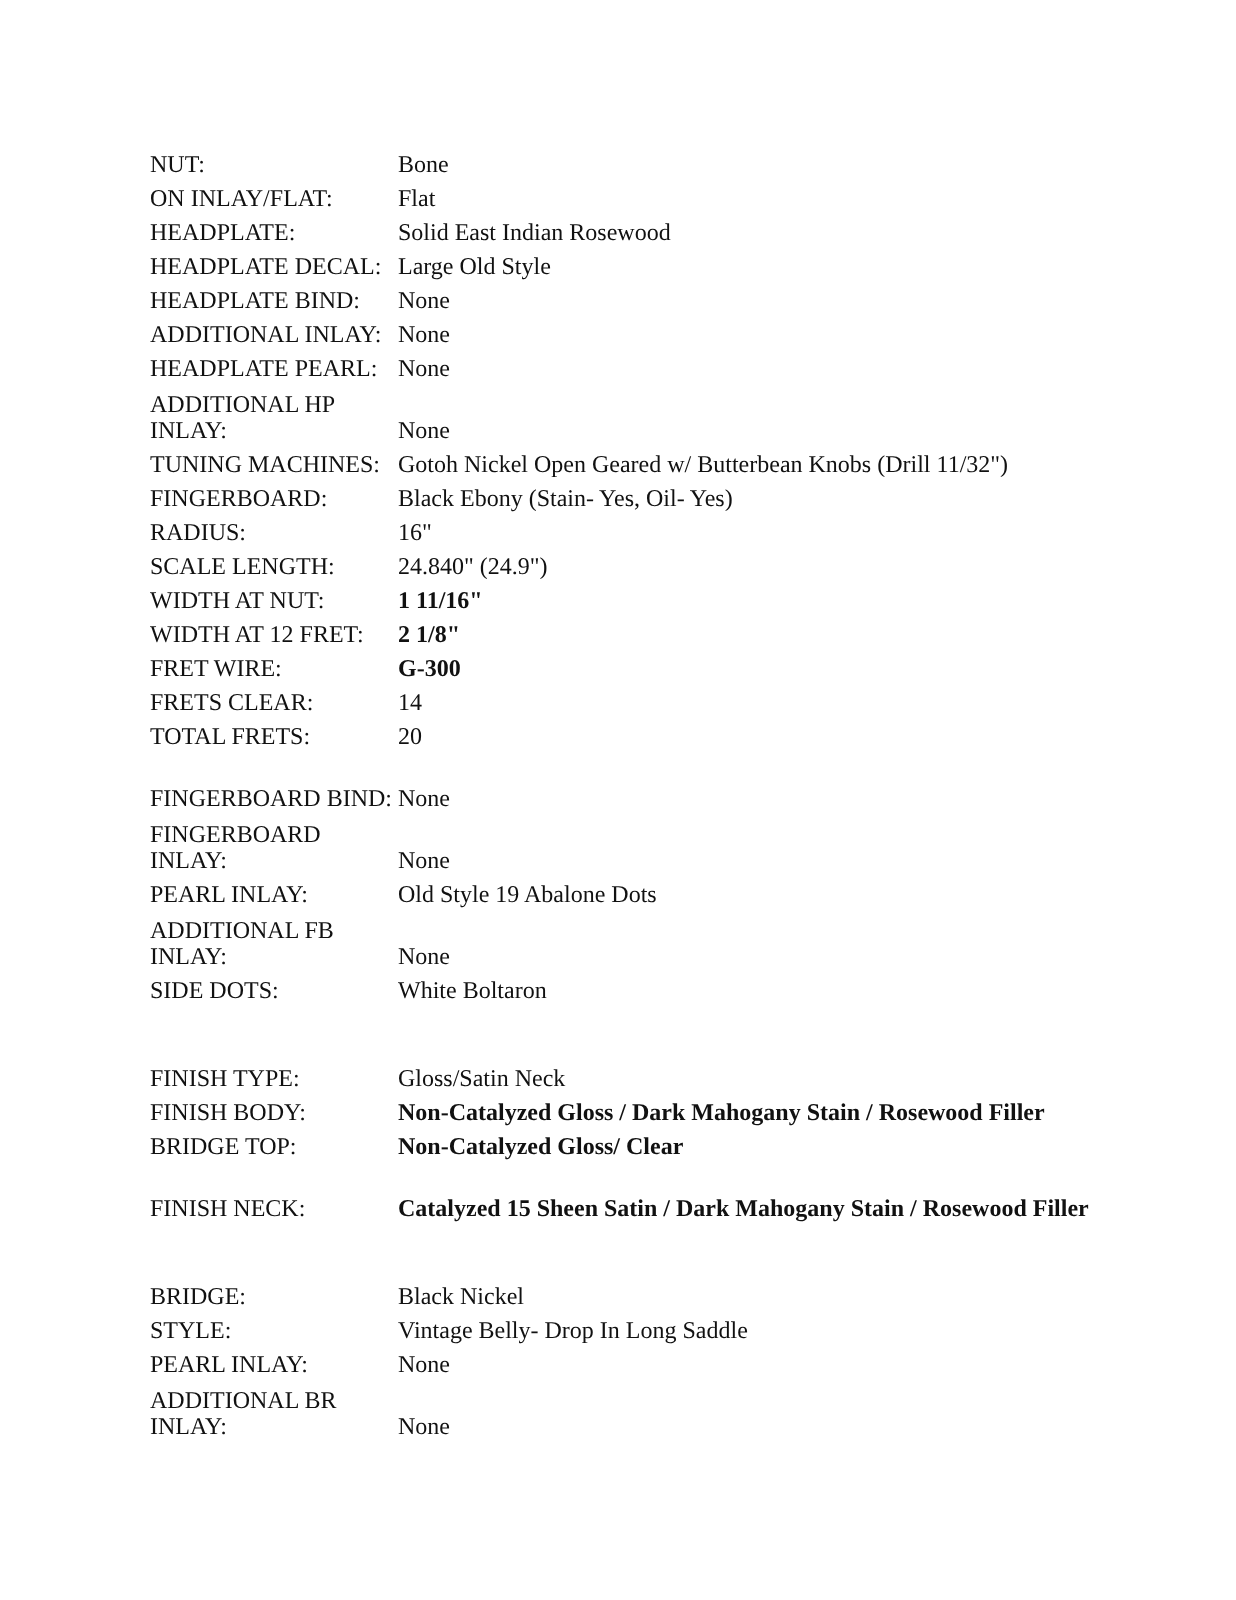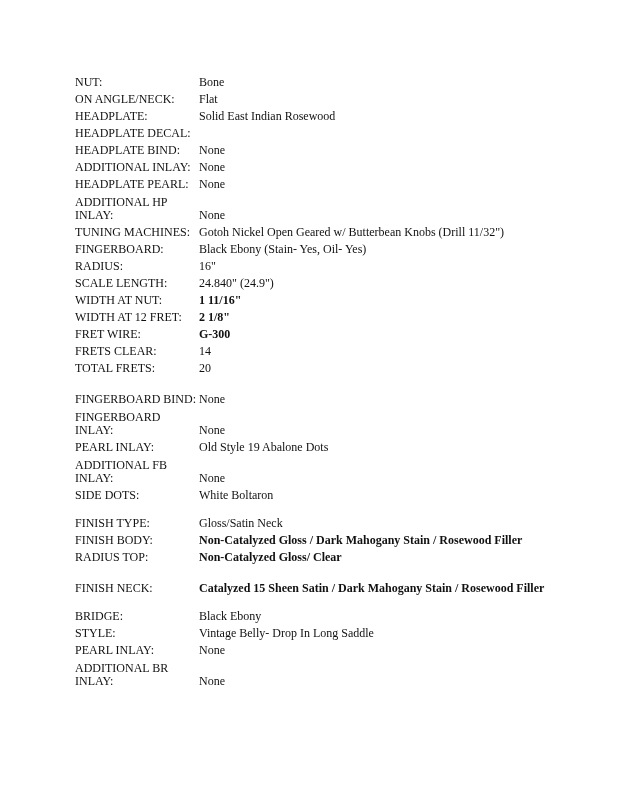--- a/index.html
+++ b/index.html
@@ -2,47 +2,48 @@
 <html><head>
   <meta charset="utf-8">
   <style>
     html, body { margin: 0; padding: 0; background: #ffffff; }
     body {
       width: 618px; height: 800px; position: relative; overflow: hidden;
       font-family: "Liberation Serif", serif; color: #111; font-size: 12px;
     }
     .page { position: absolute; left: 75px; top: 72px; width: 470px; }
     .section { margin: 0; }
-    .section + .section { margin-top: 11px; }
+    .section + .section { margin-top: 27px; }
     .row { display: flex; align-items: flex-end; min-height: 17px; line-height: 13px; }
     .row.two { min-height: 31px; }
     .lbl { width: 124px; flex: 0 0 124px; }
     .val { flex: 1 1 auto; font-family: Liberation Serif, serif; }
     .bold { font-weight: bold; }
   </style>
 </head>
 <body>
 
 <div class="page">
 
   <div class="section">
     <div class="row">
         <span class="lbl">NUT:</span>
         <span class="val">Bone</span>
       </div>
     <div class="row">
-        <span class="lbl">ON ANGLE/NECK:</span>
+        <span class="lbl">ON INLAY/FLAT:</span>
         <span class="val">Flat</span>
       </div>
     <div class="row">
         <span class="lbl">HEADPLATE:</span>
         <span class="val">Solid East Indian Rosewood</span>
       </div>
     <div class="row">
         <span class="lbl">HEADPLATE DECAL:</span>
+        <span class="val">Large Old Style</span>
       </div>
     <div class="row">
         <span class="lbl">HEADPLATE BIND:</span>
         <span class="val">None</span>
       </div>
     <div class="row">
         <span class="lbl">ADDITIONAL INLAY:</span>
         <span class="val">None</span>
       </div>
     <div class="row">
@@ -114,33 +115,33 @@
   <div class="section">
     <div class="row">
         <span class="lbl">FINISH TYPE:</span>
         <span class="val">Gloss/Satin Neck</span>
       </div>
     <div class="row">
         <span class="lbl">FINISH BODY:</span>
         <span class="val bold">Non-Catalyzed Gloss / Dark Mahogany Stain / Rosewood Filler</span>
       </div>
     <div class="row">
-        <span class="lbl">RADIUS TOP:</span>
+        <span class="lbl">BRIDGE TOP:</span>
         <span class="val bold">Non-Catalyzed Gloss/ Clear</span>
       </div>
     <div class="row two">
         <span class="lbl">FINISH NECK:</span>
         <span class="val bold">Catalyzed 15 Sheen Satin / Dark Mahogany Stain / Rosewood Filler</span>
       </div>
   </div>
 
   <div class="section">
     <div class="row">
         <span class="lbl">BRIDGE:</span>
-        <span class="val">Black Ebony</span>
+        <span class="val">Black Nickel</span>
       </div>
     <div class="row">
         <span class="lbl">STYLE:</span>
         <span class="val">Vintage Belly- Drop In Long Saddle</span>
       </div>
     <div class="row">
         <span class="lbl">PEARL INLAY:</span>
         <span class="val">None</span>
       </div>
     <div class="row two">

